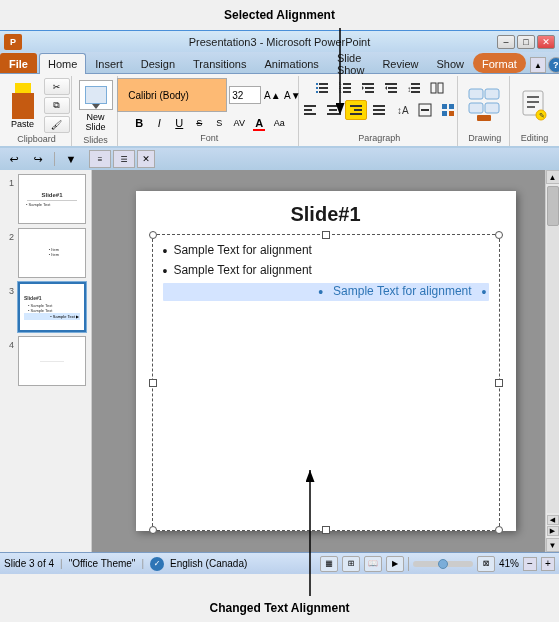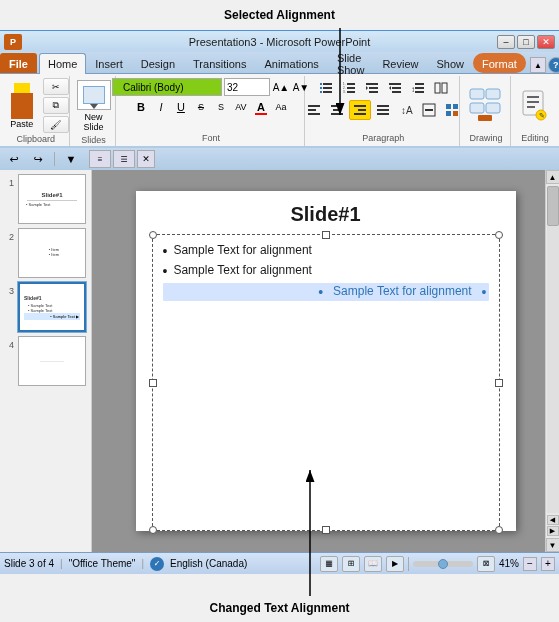--- a/index.html
+++ b/index.html
@@ -210,24 +210,24 @@
     .font-group .ribbon-group-content {
       flex-direction: column;
       gap: 2px;
     }
     .font-row {
       display: flex;
       gap: 2px;
       align-items: center;
     }
     .font-select {
-      height: 18px;
+      height: 34px;
       font-size: 10px;
       border: 1px solid #aaa;
-      background: #84cc16;
+      background: #fdba74;
       padding: 0 10px;
       width: 110px;
     }
     .size-select {
       height: 18px;
       font-size: 10px;
       border: 1px solid #aaa;
       background: white;
       padding: 0 2px;
       width: 38px;
@@ -632,21 +632,21 @@
           <span style="font-size:9px;text-align:center;">New<br>Slide</span>
         </div>
       </div>
       <div class="ribbon-group-label">Slides</div>
     </div>
 
     <div class="ribbon-group font-group">
       <div class="ribbon-group-content">
         <div class="font-row">
           <input class="font-select" type="text" value="Calibri (Body)" readonly="" style="width: 110px;">
-          <input class="size-select" type="text" value="32" readonly="" style="width: 46px;">
+          <input class="size-select" type="text" value="32" readonly="" style="width: 32px;">
           <div class="icon-btn" style="font-size:10px;">A▲</div>
           <div class="icon-btn" style="font-size:10px;">A▼</div>
         </div>
         <div class="font-row">
           <div class="icon-btn bold">B</div>
           <div class="icon-btn italic">I</div>
           <div class="icon-btn underline">U</div>
           <div class="icon-btn" style="font-size:9px;text-decoration:line-through;">S</div>
           <div class="icon-btn" style="font-size:9px;">S</div>
           <div class="icon-btn" style="font-size:9px;">AV</div>

